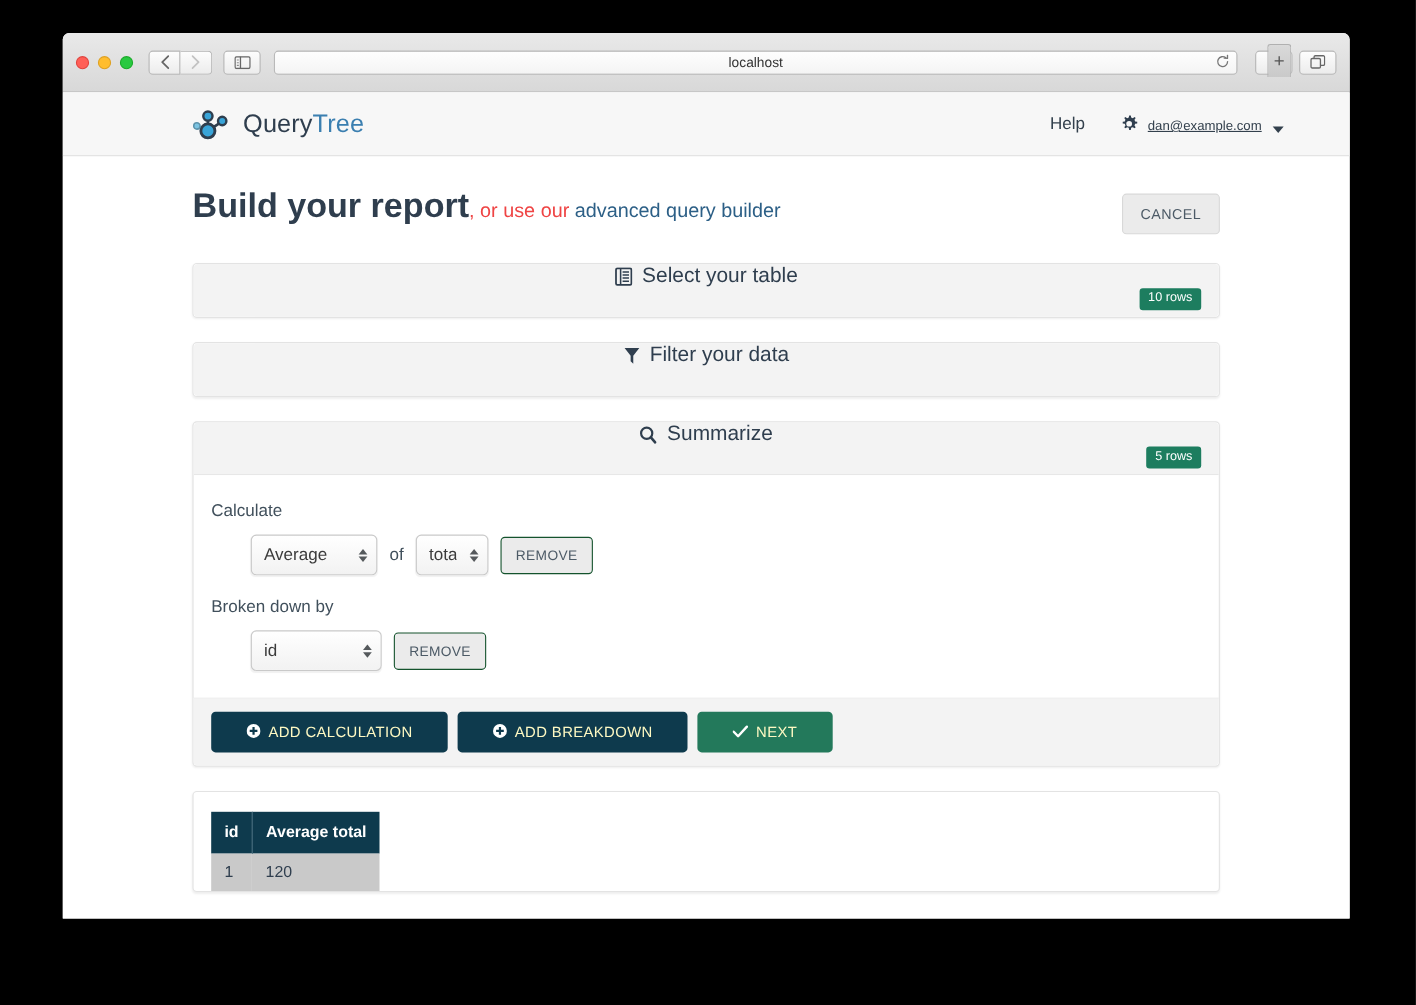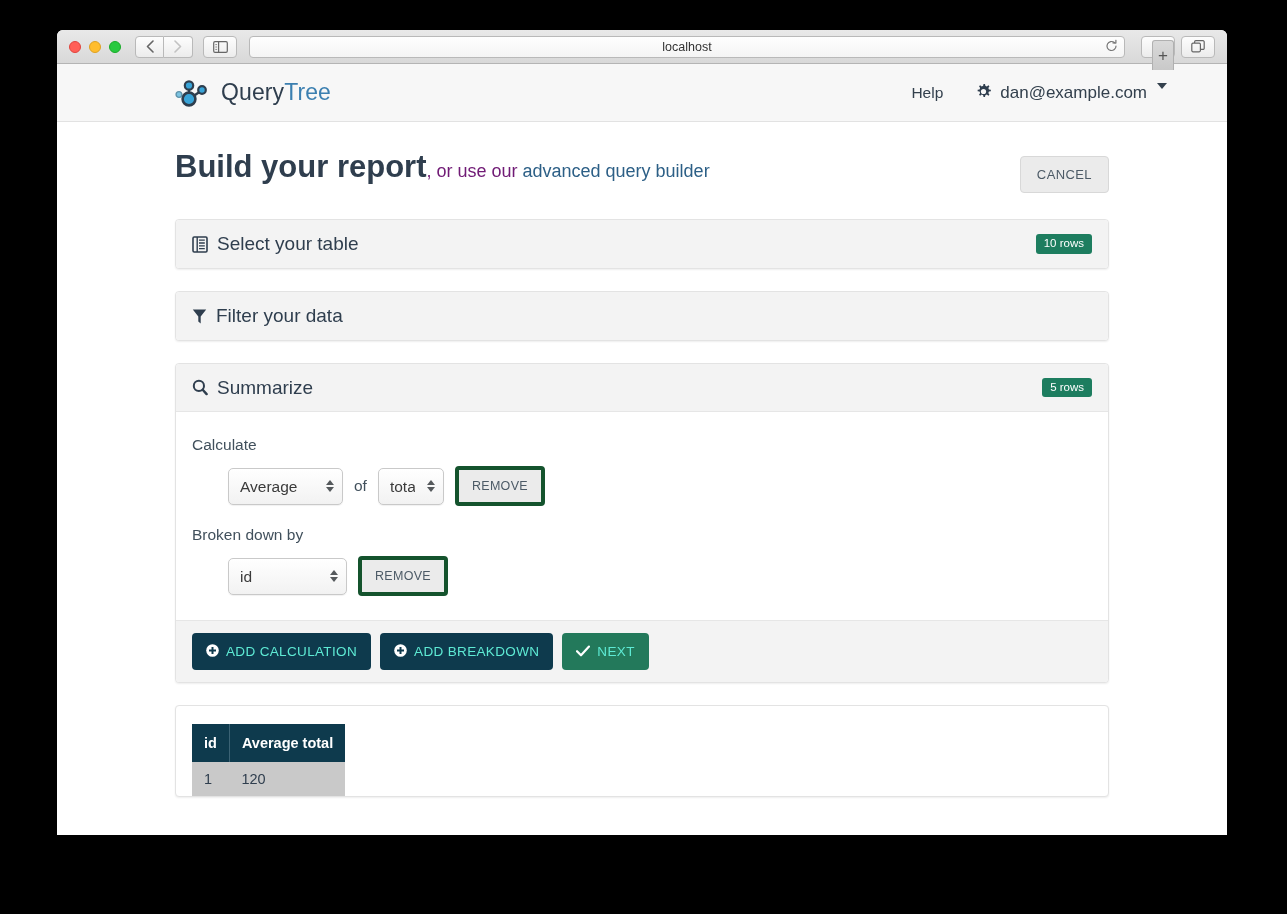--- a/index.html
+++ b/index.html
@@ -18,21 +18,21 @@
     width: 1170px; height: 805px;
     background: #fff;
     border-radius: 6px 6px 0 0;
     overflow: hidden;
     box-shadow: 0 2px 14px rgba(0,0,0,0.45);
   }
 
   
   #browser-toolbar {
     position: relative;
-    height: 34px;
+    height: 54px;
     background: linear-gradient(#e9e9e9, #d8d8d8);
     border-bottom: 1px solid #b4b4b4;
     display: flex;
     align-items: center;
     padding: 0 12px;
   }
   .traffic-lights { display: flex; gap: 8px; align-items: center; margin-right: 14px; }
   .light { width: 12px; height: 12px; border-radius: 50%; display: block; }
   .light.red { background: #ff5f57; border: 1px solid #e0443e; }
   .light.yellow { background: #ffbd2e; border: 1px solid #dea123; }
@@ -98,21 +98,21 @@
     display: flex; align-items: center;
     padding: 0 60px 0 118px;
   }
   #brand { display: flex; align-items: center; gap: 10px; }
   #brand-text { font-size: 23px; letter-spacing: 0.1px; }
   #brand-text .q { color: #2f3e4e; }
   #brand-text .t { color: #3b7fb0; }
 
   #header-nav { margin-left: auto; display: flex; align-items: center; gap: 32px; }
   #help-link { font-size: 15.5px; color: #33404d; text-decoration: none; }
-  #account-menu { display: flex; align-items: flex-start; gap: 8px; font-size: 17px; color: #33404d; }
+  #account-menu { display: flex; align-items: flex-end; gap: 8px; font-size: 12px; color: #33404d; text-decoration: underline; }
   #caret-down {
     width: 0; height: 0;
     border-left: 5px solid transparent;
     border-right: 5px solid transparent;
     border-top: 6px solid #33404d;
     margin-left: 2px;
   }
 
   #content {
     padding: 0 118px;
@@ -125,21 +125,21 @@
     padding-bottom: 26px;
   }
   #page-title {
     font-size: 29px;
     font-weight: 400;
     color: #2f3e4e;
     margin: 0;
     line-height: 1.25;
   }
   #page-title .strong { font-weight: 700; font-size: 31px; }
-  #page-title .muted { color: #701a75; font-size: 18px; }
+  #page-title .muted { color: #ef4444; font-size: 18px; }
   #page-title .lnk { color: #2c5f86; font-size: 18px; text-decoration: none; }
 
   #cancel-button {
     margin-left: auto;
     margin-top: 8px;
     background: #ebebeb;
     border: 1px solid #d8d8d8;
     border-radius: 4px;
     color: #4c5a66;
     font-size: 13px;
@@ -156,20 +156,21 @@
     margin-bottom: 22px;
     box-shadow: 0 1px 2px rgba(0,0,0,0.07);
   }
   .panel-head {
     background: #f3f3f3;
     border-bottom: 1px solid #e6e6e6;
     border-radius: 4px 4px 0 0;
     height: 48px;
     display: flex; align-items: center;
     padding: 0 16px;
+    flex-direction: column;
   }
   .panel.collapsed .panel-head { border-bottom: none; border-radius: 4px; }
   .panel-title {
     font-size: 19px; color: #2f3e4e; font-weight: 400;
     display: flex; align-items: center; gap: 9px;
   }
   .panel-icon { display: inline-flex; align-items: center; color: #2f3e4e; }
   .rows-badge {
     margin-left: auto;
     background: #1d7d5f;
@@ -224,36 +225,36 @@
   }
   .stepper i.up { border-bottom: 5px solid #55595c; }
   .stepper i.dn { border-top: 5px solid #55595c; }
   select.w-calc { width: 115px; }
   select.w-field { width: 66px; }
   select.w-break { width: 119px; }
   .of-text { font-size: 15.5px; color: #41505c; }
 
   .remove-button {
     background: #ebebeb;
-    border: 4px solid #14532d;
+    border: 1px solid #14532d;
     border-radius: 4px;
     color: #4c5a66;
     font-size: 12.5px;
     letter-spacing: 0.3px;
     padding: 9px 13px;
     font-family: "Liberation Sans", sans-serif;
   }
 
   .btn {
     border: none;
     border-radius: 4px;
-    color: #5eead4;
+    color: #fef9c3;
     font-size: 13.5px;
     letter-spacing: 0.35px;
-    padding: 11px 14px;
+    padding: 11px 32px;
     display: inline-flex; align-items: center; gap: 7px;
     font-family: "Liberation Sans", sans-serif;
   }
   .btn.dark { background: #0e3a4d; }
   .btn.green { background: #23795b; }
   .btn .gi { font-size: 13px; line-height: 1; display: inline-block; }
 
   
   #results-table {
     border-collapse: collapse;

